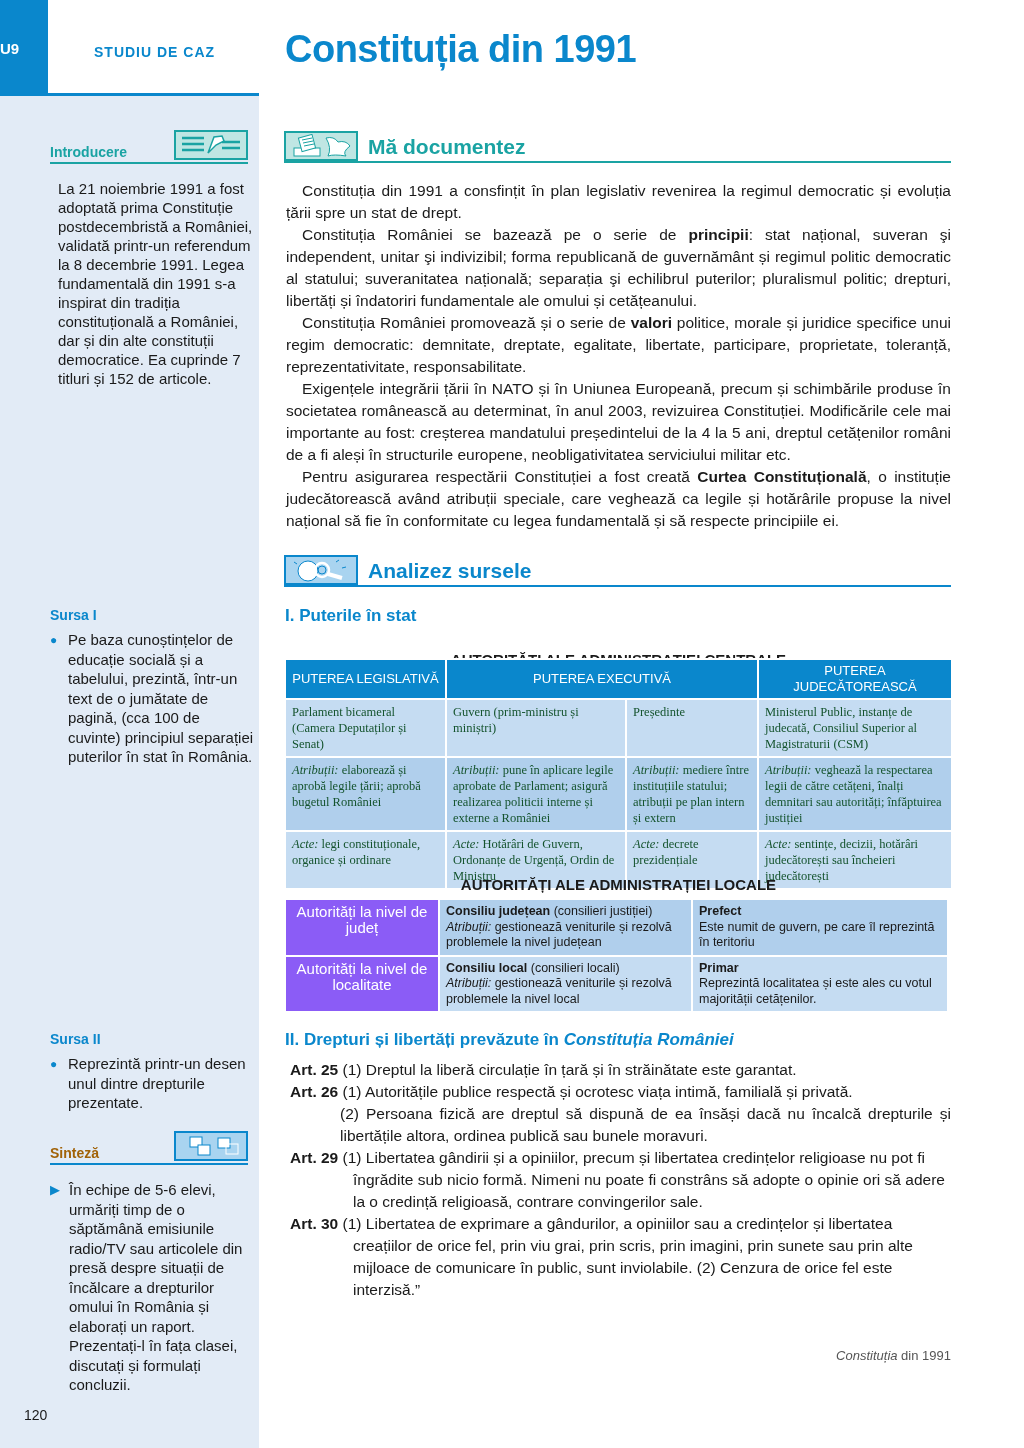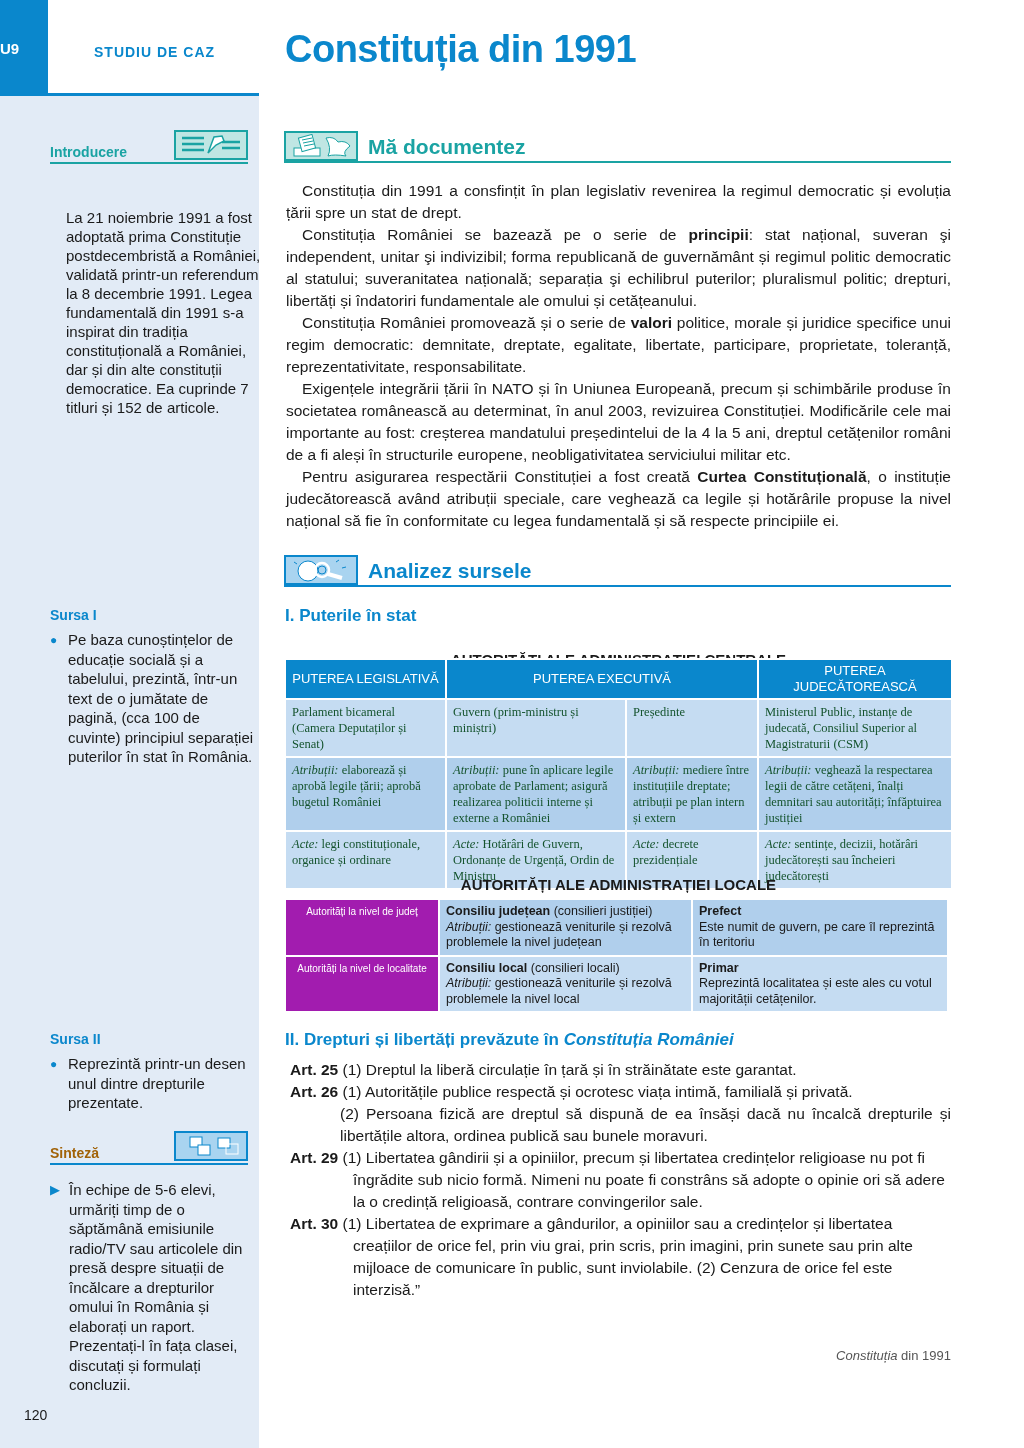--- a/index.html
+++ b/index.html
@@ -12,21 +12,21 @@
   .case-label { position: absolute; left: 94px; top: 44px; color: #0a87cc; font-weight: bold; font-size: 14px; letter-spacing: 1px; }
   .page-title { position: absolute; left: 285px; top: 28px; color: #0a87cc; font-weight: bold; font-size: 38px; font-family: "Liberation Sans Narrow", "Liberation Sans", sans-serif; letter-spacing: -0.5px; }
 
   .side-heading { position: absolute; left: 50px; display: flex; align-items: flex-end; width: 198px; border-bottom: 2px solid #1aa3a3; padding-bottom: 2px; }
   .side-heading .lbl { font-weight: bold; font-size: 14px; color: #1aa3a3; flex: 1; }
   .side-heading.blue { border-bottom-color: #0a87cc; }
   .side-heading.blue .lbl { color: #a16207; }
   .icon-box { width: 74px; height: 30px; border: 2px solid #1aa3a3; background: #bfe6e3; display: flex; align-items: center; justify-content: center; }
   .icon-box.blue { border-color: #0a87cc; background: #a9d4f0; }
 
-  .side-text { position: absolute; left: 66px; width: 205px; font-size: 15px; line-height: 19px; color: #1a1a1a; margin-top: 29px; }
+  .side-text { position: absolute; left: 58px; width: 205px; font-size: 15px; line-height: 19px; color: #1a1a1a; }
   .sursa-lbl { position: absolute; left: 50px; color: #0a87cc; font-weight: bold; font-size: 14px; }
   .bullet-item { position: absolute; left: 50px; width: 205px; display: flex; font-size: 15px; line-height: 19.5px; }
   .bullet-item .dot { flex: 0 0 18px; color: #0a87cc; font-size: 12px; padding-top: 1px; }
   .bullet-item .tri { flex: 0 0 19px; color: #0a87cc; font-size: 13px; }
   .page-num { position: absolute; left: 24px; top: 1407px; font-size: 14px; color: #1a1a1a; }
 
   .main-heading { position: absolute; left: 284px; width: 667px; display: flex; align-items: flex-end; border-bottom: 2px solid #1aa3a3; }
   .main-heading .icon-box { width: 74px; height: 30px; margin-right: 10px; margin-bottom: 0; }
   .main-heading .lbl { font-weight: bold; font-size: 21px; color: #1aa3a3; padding-bottom: 2px; }
   .main-heading.blue { border-bottom-color: #0a87cc; }
@@ -40,21 +40,21 @@
   .table-caption { position: absolute; left: 284px; width: 669px; text-align: center; font-weight: bold; font-size: 15px; color: #1a1a1a; }
 
   table.central { position: absolute; left: 284px; top: 658px; width: 669px; border-collapse: collapse; font-size: 12.5px; line-height: 16px; }
   table.central th { background: #0a87cc; color: #fff; font-weight: normal; font-size: 13px; padding: 3px 6px; text-align: center; border: 2px solid #fff; }
   table.central td { background: #c5dcf2; padding: 4px 6px; vertical-align: top; border: 2px solid #fff; color: #14532d; font-family: Liberation Serif, serif; }
   table.central tr.alt td { background: #b0cfec; }
   table.central i { font-style: italic; }
 
   table.local { position: absolute; left: 284px; top: 898px; width: 665px; border-collapse: collapse; font-size: 12.5px; line-height: 15.5px; }
   table.local td { padding: 4px 6px; vertical-align: top; border: 2px solid #fff; }
-  table.local td.rowhead { background: #a21caf; color: #fff; text-align: center; width: 154px; font-size: 10px; line-height: 16px; }
+  table.local td.rowhead { background: #8b5cf6; color: #fff; text-align: center; width: 154px; font-size: 15px; line-height: 16px; }
   table.local td.c1 { background: #b0cfec; width: 253px; }
   table.local td.c2 { background: #b0cfec; }
   table.local tr.r2 td.c1, table.local tr.r2 td.c2 { background: #c5dcf2; }
 
   .articles { position: absolute; left: 286px; top: 1059px; width: 665px; font-size: 15.5px; line-height: 22px; color: #1a1a1a; }
   .art { display: flex; }
   .art-cont { padding-left: 54px; text-align: justify; }
   .source-cite { position: absolute; left: 286px; top: 1348px; width: 665px; text-align: right; font-size: 13px; color: #555; }
 </style>
 </head>
@@ -167,21 +167,21 @@
   </tr>
   <tr>
     <td><i></i><span>Parlament bicameral (Camera Deputaților și Senat)</span></td>
     <td style="width:180px;"><i></i><span>Guvern (prim-ministru și miniștri)</span></td>
     <td style="width:132px;"><i></i><span>Președinte</span></td>
     <td><i></i><span>Ministerul Public, instanțe de judecată, Consiliul Superior al Magistraturii (CSM)</span></td>
   </tr>
   <tr class="alt">
     <td><i>Atribuții:</i><span> elaborează și aprobă legile țării; aprobă bugetul României</span></td>
     <td><i>Atribuții:</i><span> pune în aplicare legile aprobate de Parlament; asigură realizarea politicii interne și externe a României</span></td>
-    <td><i>Atribuții:</i><span> mediere între instituțiile dreptate; atribuții pe plan intern și extern</span></td>
+    <td><i>Atribuții:</i><span> mediere între instituțiile statului; atribuții pe plan intern și extern</span></td>
     <td><i>Atribuții:</i><span> veghează la respectarea legii de către cetățeni, înalți demnitari sau autorități; înfăptuirea justiției</span></td>
   </tr>
   <tr>
     <td><i>Acte:</i><span> legi constituționale, organice și ordinare</span></td>
     <td><i>Acte:</i><span> Hotărâri de Guvern, Ordonanțe de Urgență, Ordin de Ministru</span></td>
     <td><i>Acte:</i><span> decrete prezidențiale</span></td>
     <td><i>Acte:</i><span> sentințe, decizii, hotărâri judecătorești sau încheieri judecătorești</span></td>
   </tr>
 </tbody>
   </table>

